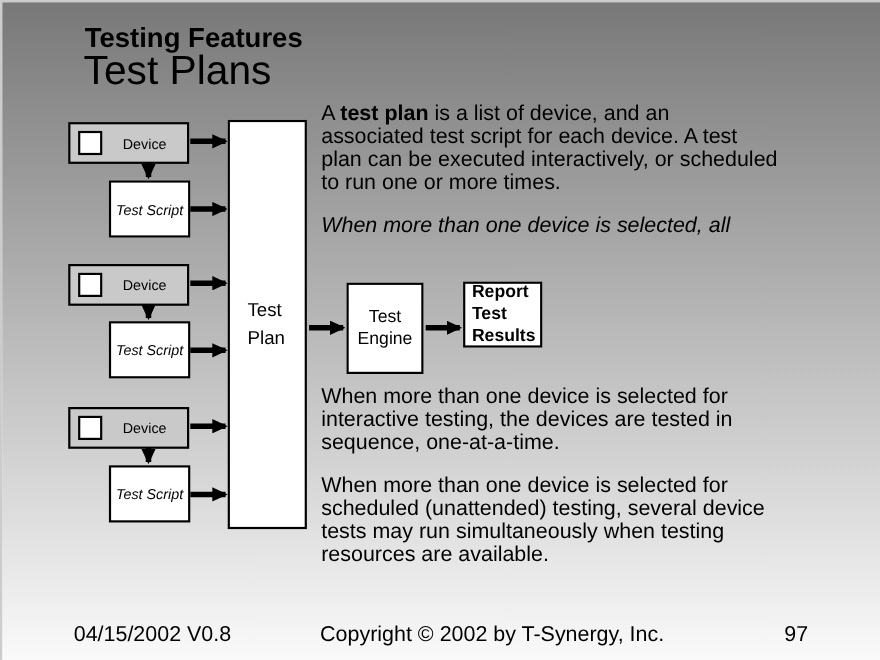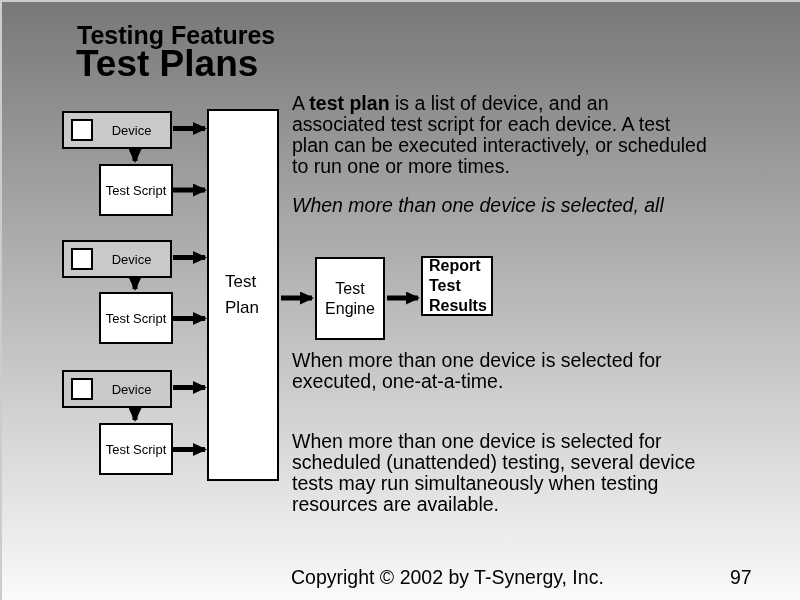--- a/index.html
+++ b/index.html
@@ -5,34 +5,34 @@
   html,body { margin:0; padding:0; }
   body { width:800px; height:600px; }
   .slide {
     position:relative; width:800px; height:600px; overflow:hidden;
     box-sizing:border-box;
     background: linear-gradient(180deg, var(--bg-top,#787878) 0%, var(--bg-bottom,#fafafa) 100%);
     border-top:2px solid #cccccc; border-left:2px solid #cccccc;
     font-family:"Liberation Sans", sans-serif; color:#000;
   }
   .kicker { position:absolute; left:75px; top:9px; font-size:25px; font-weight:bold; white-space:nowrap;margin-top:10px; }
-  .title  { position:absolute; left:74px; top:41px; font-size:37px; font-weight:bold; white-space:nowrap;text-align:right; }
+  .title  { position:absolute; left:74px; top:41px; font-size:37px; font-weight:normal; white-space:nowrap;text-align:right; }
 
   
   .device-box {
     position:absolute; left:60px; width:110px; height:38px;
     background:var(--device-fill,#c9c9c9); border:2px solid #000; box-sizing:border-box;
     display:flex; align-items:center;
   }
   .checkbox { width:22px; height:22px; background:#fff; border:2px solid #000; box-sizing:border-box; margin-left:7px; flex:0 0 auto; }
   .device-label { flex:1; text-align:center; font-size:13px; white-space:nowrap; }
   .script-box {
     position:absolute; left:97px; width:74px; height:52px;
     background:#fff; border:2px solid #000; box-sizing:border-box;
-    display:flex; align-items:center; justify-content:center; font-size:13px; white-space:nowrap;
+    display:flex; align-items:center; justify-content:center; font-size:13px; white-space:nowrap;font-style:italic;
   }
   .g1 .device-box { top:109px; } .g1 .script-box { top:162px; }
   .g2 .device-box { top:238px; } .g2 .script-box { top:290px; }
   .g3 .device-box { top:368px; } .g3 .script-box { top:421px; }
 
   .plan-box {
     position:absolute; left:205px; top:107px; width:72px; height:372px;
     background:#fff; border:2px solid #000; box-sizing:border-box;
     display:flex; align-items:center; font-size:17px; line-height:26px; padding-left:16px;
   }
@@ -53,21 +53,21 @@
   .arrows path { fill:#000; }
 
   .para { position:absolute; left:290px; font-size:19.5px; line-height:21px; }
   .para div { white-space:nowrap; }
   .p1 { top:91px; } .p2 { top:193px;font-style:italic; } .p3 { top:348px; } .p4 { top:429px; }
   .bold { font-weight:bold; }
 
   .footer-item { position:absolute; top:564px; font-size:19.5px; white-space:nowrap; }
   .footer-left   { left:65px; }
   .footer-center { left:289px; }
-  .footer-right  { left:728px; }
+  .footer-right  { left:711px; }
 </style>
 </head>
 <body>
 
 <div class="slide">
 
   <div class="kicker">Testing Features</div>
   <div class="title">Test Plans</div>
 
   <div class="g1">
@@ -119,25 +119,27 @@
     <div><span>A </span><span class="bold">test plan</span><span> is a list of device, and an</span></div>
     <div>associated test script for each device. A test</div>
     <div>plan can be executed interactively, or scheduled</div>
     <div>to run one or more times.</div>
   </div>
   <div class="para p2">
     <div>When more than one device is selected, all</div>
   </div>
   <div class="para p3">
     <div>When more than one device is selected for</div>
-    <div>executed, one-at-a-time.</div>
+    <div>interactive testing, the devices are tested in</div>
+    <div>sequence, one-at-a-time.</div>
   </div>
   <div class="para p4">
     <div>When more than one device is selected for</div>
     <div>scheduled (unattended) testing, several device</div>
     <div>tests may run simultaneously when testing</div>
     <div>resources are available.</div>
   </div>
 
+  <div class="footer-item footer-left">04/15/2002 V0.8</div>
   <div class="footer-item footer-center">Copyright © 2002 by T-Synergy, Inc.</div>
   <div class="footer-item footer-right">97</div>
 
 </div>
 
 </body></html>

